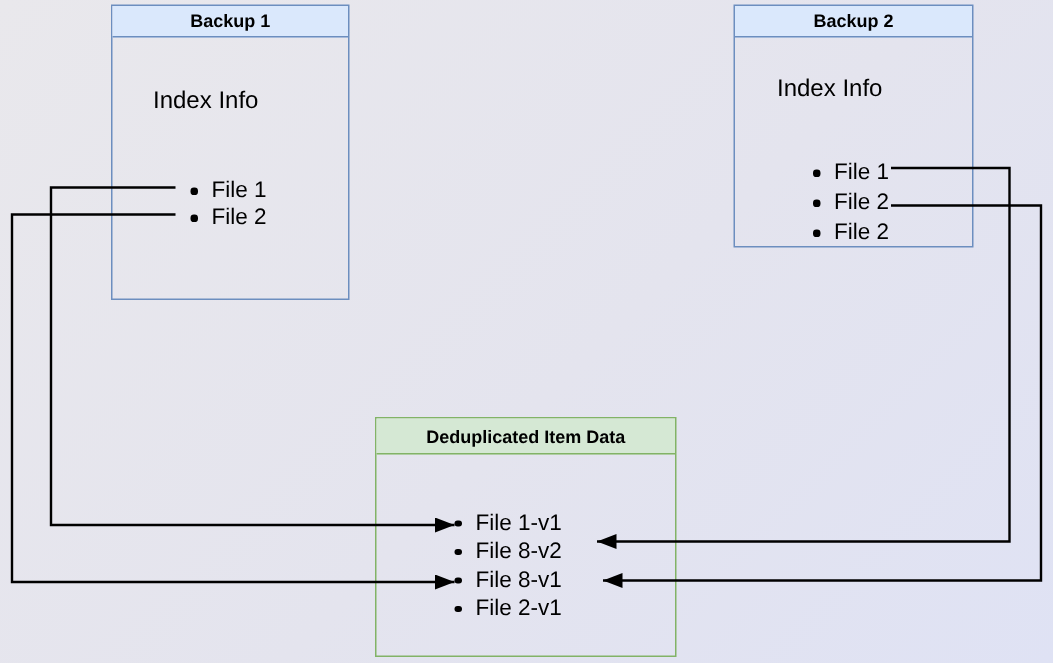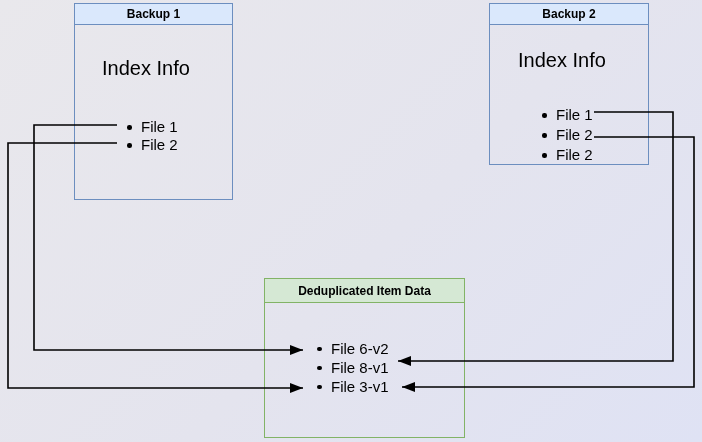--- a/index.html
+++ b/index.html
@@ -10,40 +10,40 @@
   }
   .edges-svg{position:absolute;left:0;top:0;width:702px;height:442px;z-index:5;pointer-events:none;}
   .node{position:absolute;border:1px solid #6c8ebf;background:transparent;z-index:1;box-sizing:border-box;}
   .node-header{
     position:absolute;left:0;top:0;right:0;height:20px;
     display:flex;align-items:center;justify-content:center;
     font-size:12px;font-weight:bold;color:#000;
     border-bottom:1px solid #6c8ebf;background:#dae8fc;box-sizing:content-box;
   }
   .node-green .node-header{height:23px;}
-  .index-label{position:absolute;font-size:20px;line-height:20px;color:#000;white-space:nowrap;}
+  .index-label{position:absolute;font-size:16px;line-height:20px;color:#000;white-space:nowrap;}
   ul.file-list{position:absolute;margin:0;padding:0;list-style:none;}
   ul.file-list li{
     position:relative;padding-left:14px;font-size:15px;color:#000;white-space:nowrap;
   }
   .lh18 li{line-height:18px;}
   .lh20 li{line-height:20px;}
   .lh19 li{line-height:19px;}
   ul.file-list li::before{
     content:"";position:absolute;left:0;top:50%;margin-top:-2px;
     width:4.5px;height:4.5px;border-radius:50%;background:#000;
   }
   
   #node-backup1{left:74px;top:3px;width:159px;height:197px;}
   #node-backup1 .index-label{left:27px;top:54px;}
   #node-backup1 ul.file-list{left:52px;top:114px;}
   #node-backup2{left:473px;top:3px;width:160px;height:162px;margin-left:16px;}
   #node-backup2 .index-label{left:28px;top:46px;}
   #node-backup2 ul.file-list{left:52px;top:101px;}
-  #node-dedup{left:264px;top:278px;width:201px;height:160px;border-color:#82b366;}
+  #node-dedup{left:250px;top:278px;width:201px;height:160px;border-color:#82b366;}
   #node-dedup .node-header{border-color:#82b366;background:#d5e8d4;}
   #node-dedup ul.file-list{left:52px;top:60px;}
 </style>
 </head>
 <body>
 
 <div class="canvas">
 
   <svg id="edges" class="edges-svg" viewBox="0 0 702 442" xmlns="http://www.w3.org/2000/svg">
     <defs>
@@ -72,19 +72,20 @@
     <ul class="file-list lh20">
       <li>File 1</li>
       <li>File 2</li>
       <li>File 2</li>
     </ul>
   </div>
 
   <div class="node node-green" id="node-dedup" style="border-color: rgb(130, 179, 102);">
     <div class="node-header" style="background: rgb(213, 232, 212); border-bottom-color: rgb(130, 179, 102);">Deduplicated Item Data</div>
     <ul class="file-list lh19">
-      <li>File 6-v2</li>
+      <li>File 1-v1</li>
+      <li>File 8-v2</li>
       <li>File 8-v1</li>
-      <li>File 3-v1</li>
+      <li>File 2-v1</li>
     </ul>
   </div>
 
 </div>
 
 </body></html>

